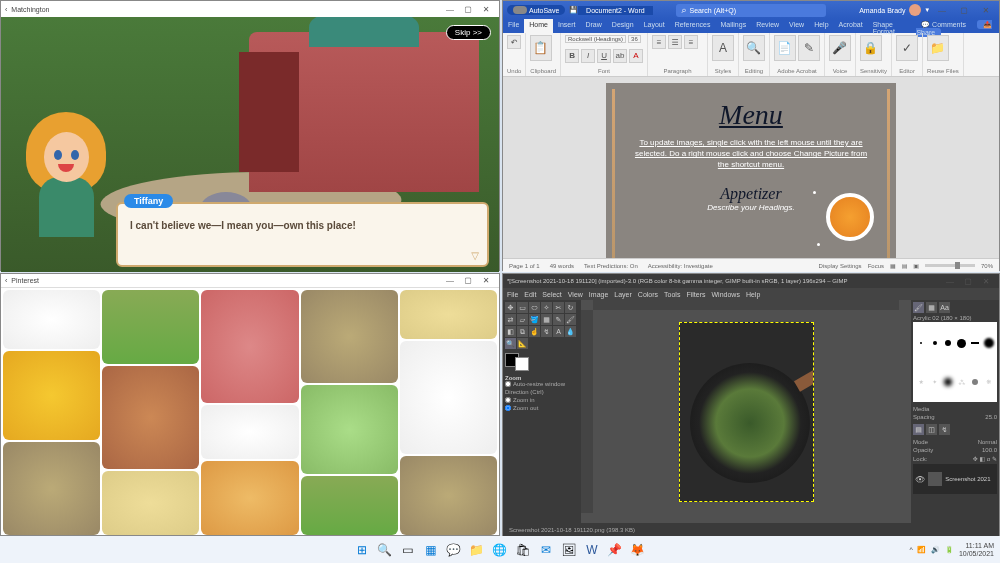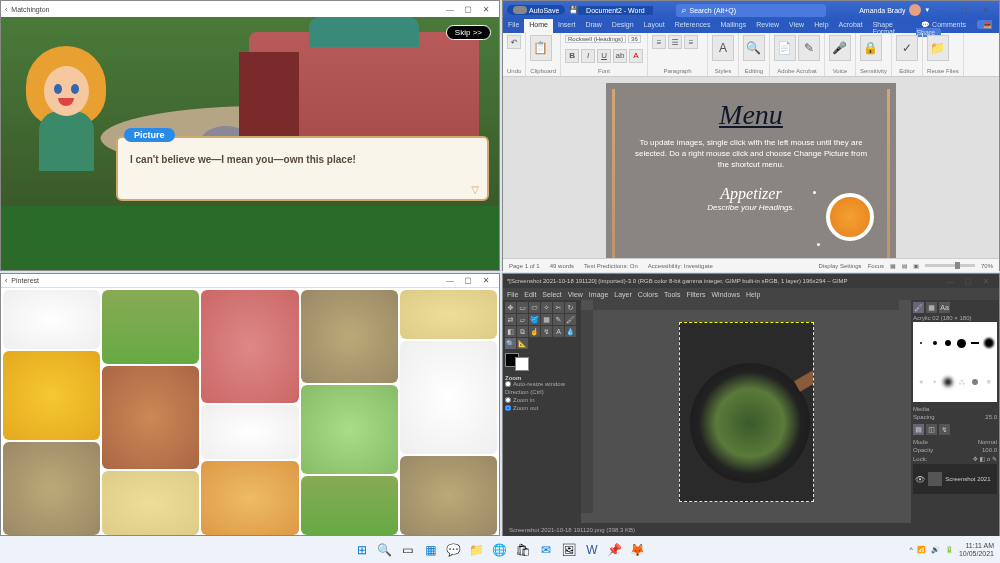--- a/index.html
+++ b/index.html
@@ -9,21 +9,21 @@
 .quad { position: absolute; border: 1px solid #888; }
 .game { left: 0; top: 0; width: 500px; height: 271px; background: #2a6b2a; }
 .word { left: 502px; top: 0; width: 498px; height: 271px; background: #f5f5f5; }
 .pinterest { left: 0; top: 273px; width: 500px; height: 263px; background: #fff; }
 .gimp { left: 502px; top: 273px; width: 498px; height: 263px; background: #3a3a3a; color: #ccc; }
 
 
 .game-titlebar { height: 16px; background: #fff; display: flex; align-items: center; padding: 0 4px; font-size: 7px; color: #444; }
 .game-titlebar .spacer { flex: 1; }
 .win-btn { width: 18px; height: 12px; display: inline-flex; align-items: center; justify-content: center; font-size: 8px; color: #555; cursor: default; }
-.game-scene { position: relative; height: 189px; background: linear-gradient(#4a7a3a, #3a5a2a); overflow: hidden; }
+.game-scene { position: relative; height: 255px; background: linear-gradient(#4a7a3a, #3a5a2a); overflow: hidden; }
 .mansion { position: absolute; right: 20px; top: 15px; width: 230px; height: 160px; background: linear-gradient(#b85a5a, #a04545); border-radius: 8px 8px 0 0; }
 .mansion::before { content:''; position: absolute; top: -25px; left: 60px; width: 110px; height: 40px; background: #3a8a7a; border-radius: 50% 50% 0 0; }
 .mansion-tower { position: absolute; left: -10px; top: 20px; width: 60px; height: 120px; background: #7a2a2a; }
 .path { position: absolute; bottom: 40px; left: 100px; width: 300px; height: 60px; background: #b5a585; border-radius: 50%; transform: skewX(-20deg); }
 .fountain { position: absolute; bottom: 50px; left: 200px; width: 50px; height: 30px; background: #889; border-radius: 50%; }
 .bushes { position: absolute; bottom: 20px; left: 120px; width: 260px; height: 30px; background: repeating-linear-gradient(90deg, #4a8a3a 0 20px, #3a7a2a 20px 24px); border-radius: 15px 15px 0 0; }
 .skip-btn { position: absolute; top: 8px; right: 8px; background: #000; color: #fff; font-size: 8px; padding: 2px 8px; border-radius: 8px; border: 1px solid #fff; }
 .tiffany { position: absolute; bottom: 10px; left: 10px; width: 110px; height: 150px; }
 .tiffany .hair { width: 80px; height: 80px; background: #e8a030; border-radius: 50% 50% 40% 40%; margin: 0 auto; }
 .tiffany .face { width: 45px; height: 50px; background: #f5c8a0; border-radius: 50%; margin: -60px auto 0; position: relative; }
@@ -51,22 +51,22 @@
 .rib-group { border-right: 1px solid #ddd; padding: 2px 4px; display: flex; flex-direction: column; justify-content: space-between; }
 .rib-group .icons { display: flex; gap: 2px; flex-wrap: wrap; }
 .rib-ico { width: 14px; height: 14px; background: #e8e8e8; border: 1px solid #ccc; display: inline-flex; align-items: center; justify-content: center; font-size: 8px; }
 .rib-big { width: 22px; height: 26px; background: #e8e8e8; border: 1px solid #ccc; display:flex;align-items:center;justify-content:center;font-size:12px; }
 .rib-label { font-size: 6px; text-align: center; color: #777; }
 .word-doc { height: 181px; background: #e0e0e0; display: flex; justify-content: center; padding-top: 6px; overflow: hidden; }
 .menu-card { width: 290px; height: 200px; background: #8a8580; position: relative; padding: 16px 24px; color: #fff; text-align: center; }
 .menu-card::before, .menu-card::after { content:''; position:absolute; top:6px; bottom:6px; width:3px; background: linear-gradient(#d4a574,#b8956a); }
 .menu-card::before{left:6px;} .menu-card::after{right:6px;}
 .menu-title { font-family: cursive; font-size: 28px; color: #0f172a; font-style: italic; text-decoration: underline; }
-.menu-sub { font-size: 8px; margin-top: 6px; line-height: 1.4; }
-.appetizer { margin-top: 14px; font-family: cursive; font-size: 16px; font-style: italic; color: #ffffff; }
+.menu-sub { font-size: 8px; margin-top: 6px; line-height: 1.4; text-decoration: underline; }
+.appetizer { margin-top: 14px; font-family: cursive; font-size: 16px; font-style: italic; color: #0f172a; }
 .appetizer-sub { font-size: 8px; font-style: italic; }
 .food-circle { position: absolute; right: 22px; top: 110px; width: 48px; height: 48px; background: radial-gradient(#f5a030, #e58020); border-radius: 50%; border: 4px solid #fff; }
 .dots{position:absolute; width:3px;height:3px;background:#fff;border-radius:50%;} .d1{right:80px;top:108px;} .d2{right:76px;top:160px;}
 .word-status { height: 14px; background: #f5f5f5; border-top: 1px solid #ccc; font-size: 6px; color: #666; display: flex; align-items: center; padding: 0 6px; gap: 10px; }
 .word-status .right { margin-left: auto; display: flex; gap: 6px; align-items:center;}
 .zoom-slider{width:50px;height:3px;background:#ccc;position:relative;} .zoom-slider::after{content:'';position:absolute;width:5px;height:7px;background:#888;left:30px;top:-2px;}
 
 
 .pin-titlebar { height: 14px; background: #fff; border-bottom: 1px solid #ddd; display: flex; align-items: center; font-size: 7px; padding: 0 4px; color: #444;}
 .pin-titlebar .spacer{flex:1;}
@@ -141,21 +141,21 @@
     <div class="skip-btn">Skip &gt;&gt;</div>
     <div class="tiffany">
       <div class="hair"></div>
         <div class="face">
           <div class="eye l"></div>
           <div class="eye r"></div>
         </div>
         <div class="body"></div>
     </div>
     <div class="dialog-box">
-      <div class="dialog-name">Picture</div>
+      <div class="dialog-name">Tiffany</div>
       <div class="dialog-text">I can't believe we—I mean you—own this place!</div>
       <div class="dialog-arrow">▽</div>
     </div>
   </div>
 </div>
 
 <div class="quad word">
   <div class="word-titlebar">
     <span class="autosave">
         <span>AutoSave</span>

